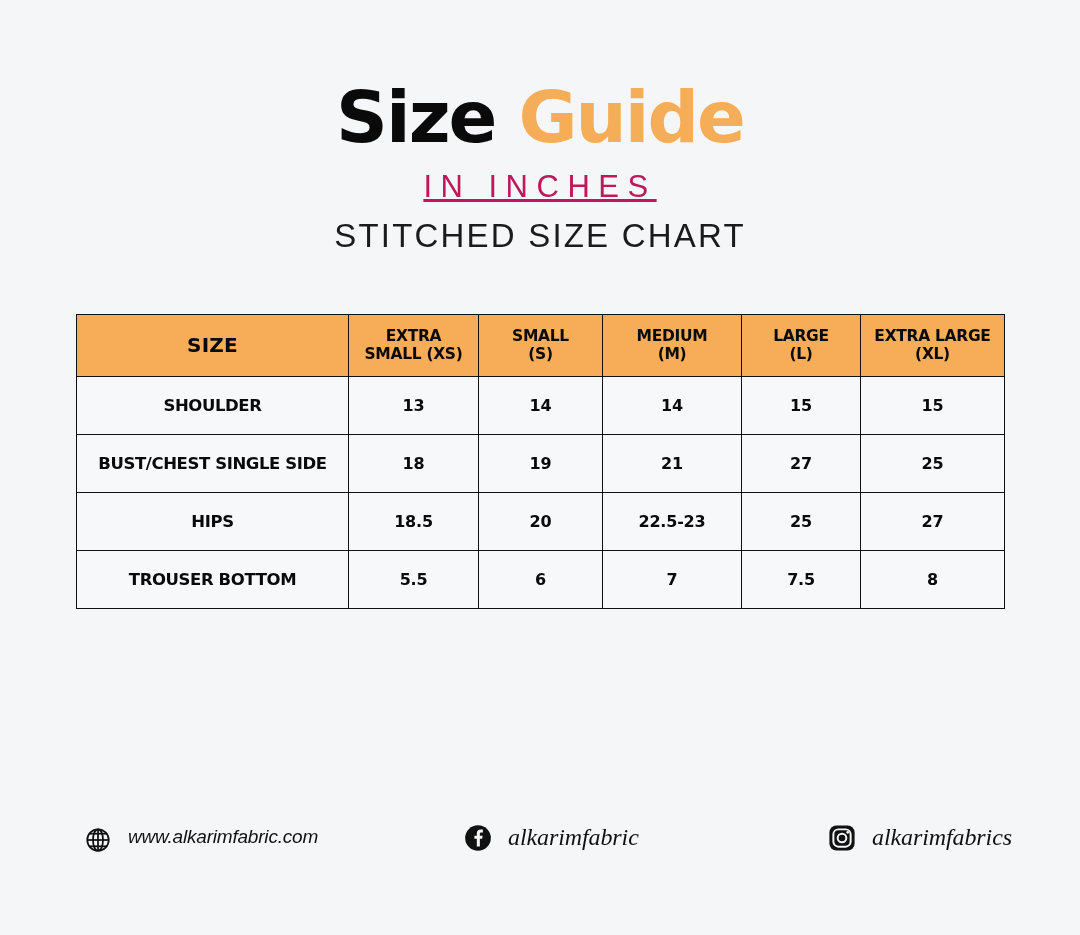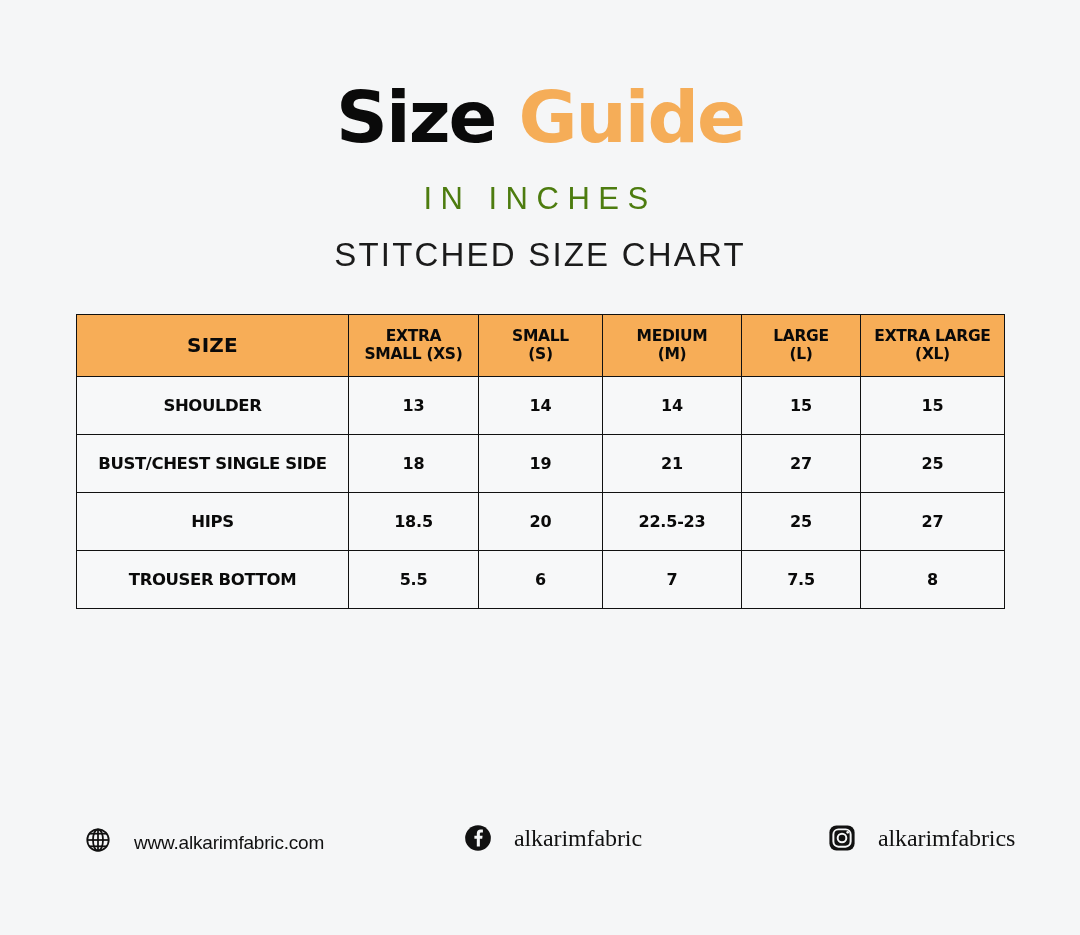--- a/index.html
+++ b/index.html
@@ -34,31 +34,32 @@
     font-size: 72px;
     font-weight: 700;
     line-height: 0.98;
     letter-spacing: -2.0px;
     white-space: nowrap;
   }
   .main-title .t-dark  { color: #0a0a0a; }
   .main-title .t-accent{ color: #f5ad58; }
 
   .sub-title-1 {
-    margin-top: 28px;
+    margin-top: 16px;
     font-family: "Liberation Sans", sans-serif;
     font-size: 31px;
     font-weight: 300;
     letter-spacing: 8.5px;
-    color: #4d7c0f;
-    white-space: nowrap;
+    color: #be185d;
+    white-space: nowrap;
+    text-decoration: underline;
   }
 
   .sub-title-2 {
-    margin-top: 19px;
+    margin-top: 12px;
     font-family: "Liberation Sans", sans-serif;
     font-size: 33px;
     font-weight: 300;
     letter-spacing: 2.2px;
     color: #1b1b1b;
     white-space: nowrap;
   }
 
   
   .size-table {
@@ -121,23 +122,24 @@
     position: absolute;
     left: 76px;
     top: 820px;
     width: 928px;
     height: 50px;
   }
 
   .footer-item {
     position: absolute;
     display: flex;
-    align-items: flex-end;
-    gap: 22px;
-    white-space: nowrap;
+    align-items: flex-start;
+    gap: 16px;
+    white-space: nowrap;
+    font-style: italic;
   }
   .footer-item.f-web { left: 8px;   top: 6px; }
   .footer-item.f-fb  { left: 388px; top: 4px; }
   .footer-item.f-ig  { left: 752px; top: 4px; }
 
   .footer-icon {
     width: 28px;
     height: 28px;
     flex: 0 0 28px;
     display: block;

